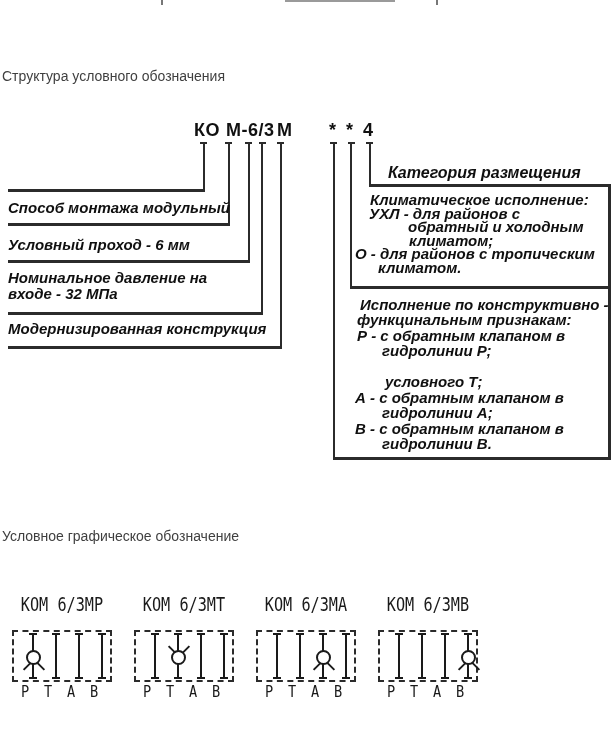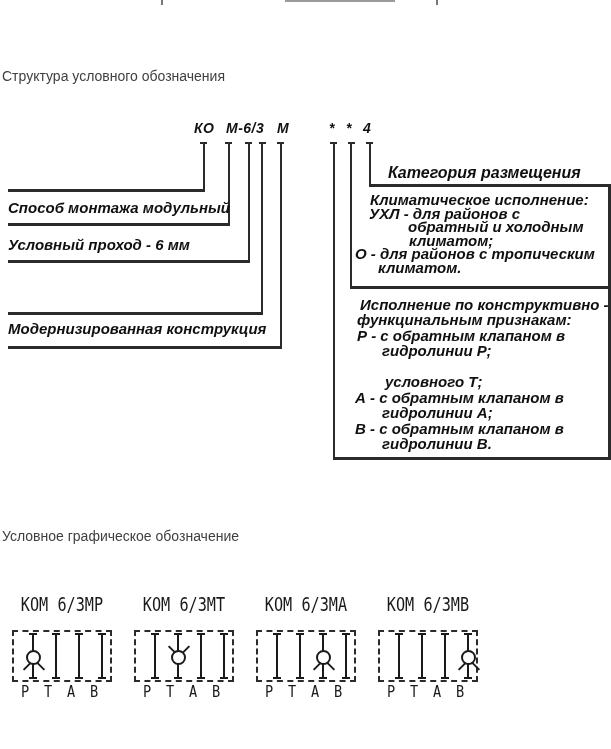--- a/index.html
+++ b/index.html
@@ -1,20 +1,20 @@
 <!DOCTYPE html>
 <html><head>
 <meta charset="utf-8">
 <style>
   html,body{margin:0;padding:0;background:#fff;}
   .canvas{position:relative;width:611px;height:749px;background:#fff;overflow:hidden;
           font-family:"Liberation Sans",sans-serif;color:#1c1c1c;}
   .frag{position:absolute;background:#777;}
   .sec-title{position:absolute;font-size:14px;color:#3f3f3f;white-space:nowrap;}
-  .code{position:absolute;top:120px;font-size:14px;font-weight:700;font-style:italic;
+  .code{position:absolute;top:120px;font-size:18px;font-weight:700;
         color:#111;white-space:nowrap;letter-spacing:.5px;}
   .hl{position:absolute;height:3px;background:#2b2b2b;}
   .vl{position:absolute;width:2px;background:#2b2b2b;}
   .cap{position:absolute;width:7px;height:2px;background:#2b2b2b;}
   .lbl{position:absolute;font-size:15px;font-weight:700;font-style:italic;color:#101010;
        white-space:nowrap;line-height:15.5px;}
   .lbl.cat{font-size:16px;}
   
   .sym{position:absolute;top:593px;width:112px;height:112px;}
   .sym-title{position:absolute;top:0;left:0;width:112px;text-align:center;
@@ -78,20 +78,24 @@
   <div class="hl" style="left:8px;top:312px;width:255px"></div>
   <div class="hl" style="left:8px;top:346px;width:274px"></div>
 
   <div class="hl" style="left:369px;top:184px;width:242px"></div>
   <div class="hl" style="left:350px;top:286px;width:261px"></div>
   <div class="hl" style="left:333px;top:457px;width:278px"></div>
   <div class="vl" style="left:608px;top:184px;height:276px;width:3px"></div>
 
   <div class="lbl" style="left:8px;top:200px">Способ монтажа модульный</div>
   <div class="lbl" style="left:8px;top:237px">Условный проход - 6 мм</div>
+  <div class="lbl" style="left:8px;top:270px">
+    <div>Номинальное давление на</div>
+    <div>входе - 32 МПа</div>
+  </div>
   <div class="lbl" style="left:8px;top:321px">Модернизированная конструкция</div>
 
   <div class="lbl cat" style="left:388px;top:165px">Категория размещения</div>
 
   <div class="lbl" style="left:370px;top:192px">Климатическое исполнение:</div>
   <div class="lbl" style="left:369px;top:206px">УХЛ - для районов с</div>
   <div class="lbl" style="left:408px;top:219px">обратный и холодным</div>
   <div class="lbl" style="left:409px;top:233px">климатом;</div>
   <div class="lbl" style="left:355px;top:246px">О - для районов с тропическим</div>
   <div class="lbl" style="left:378px;top:260px">климатом.</div>

